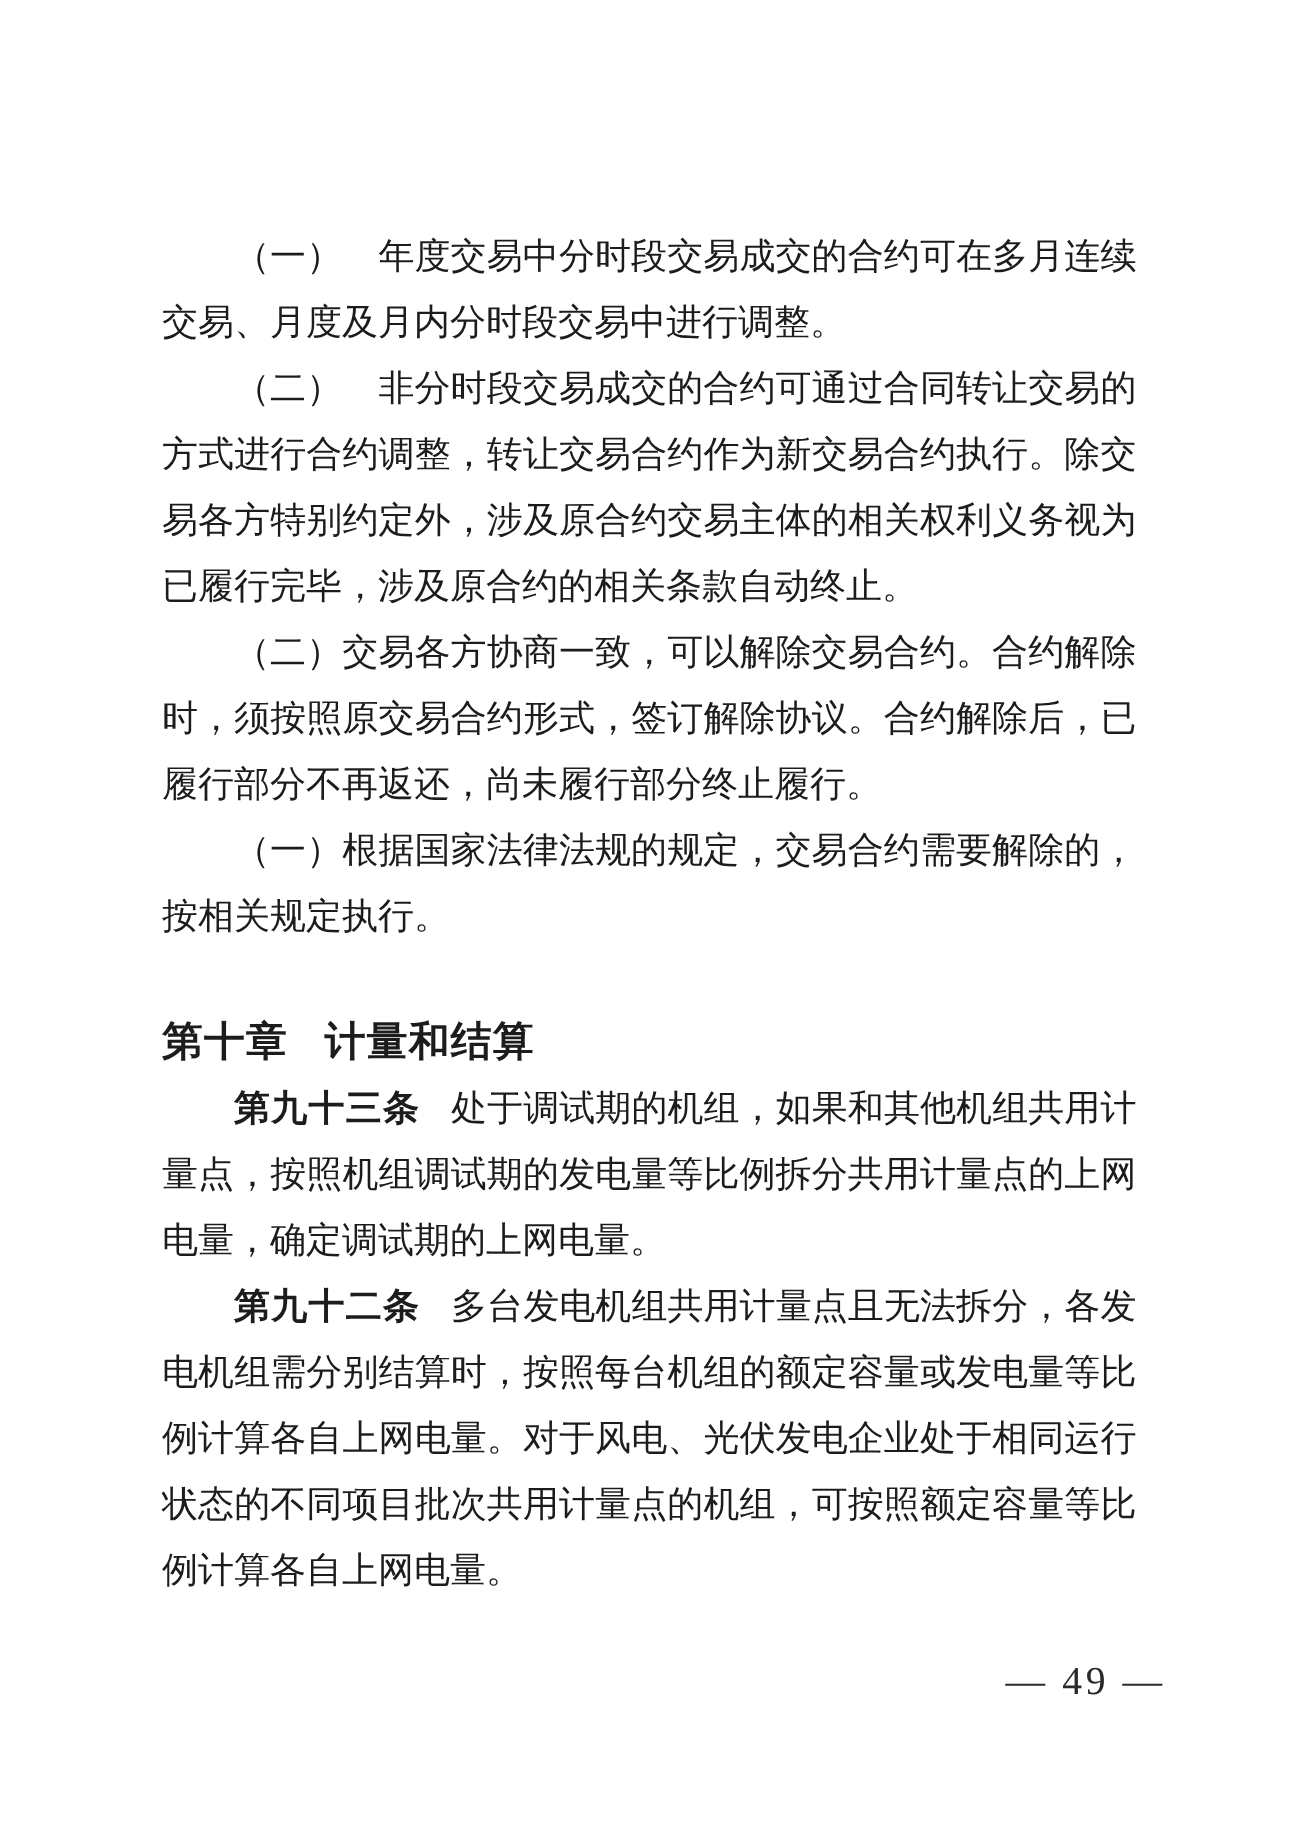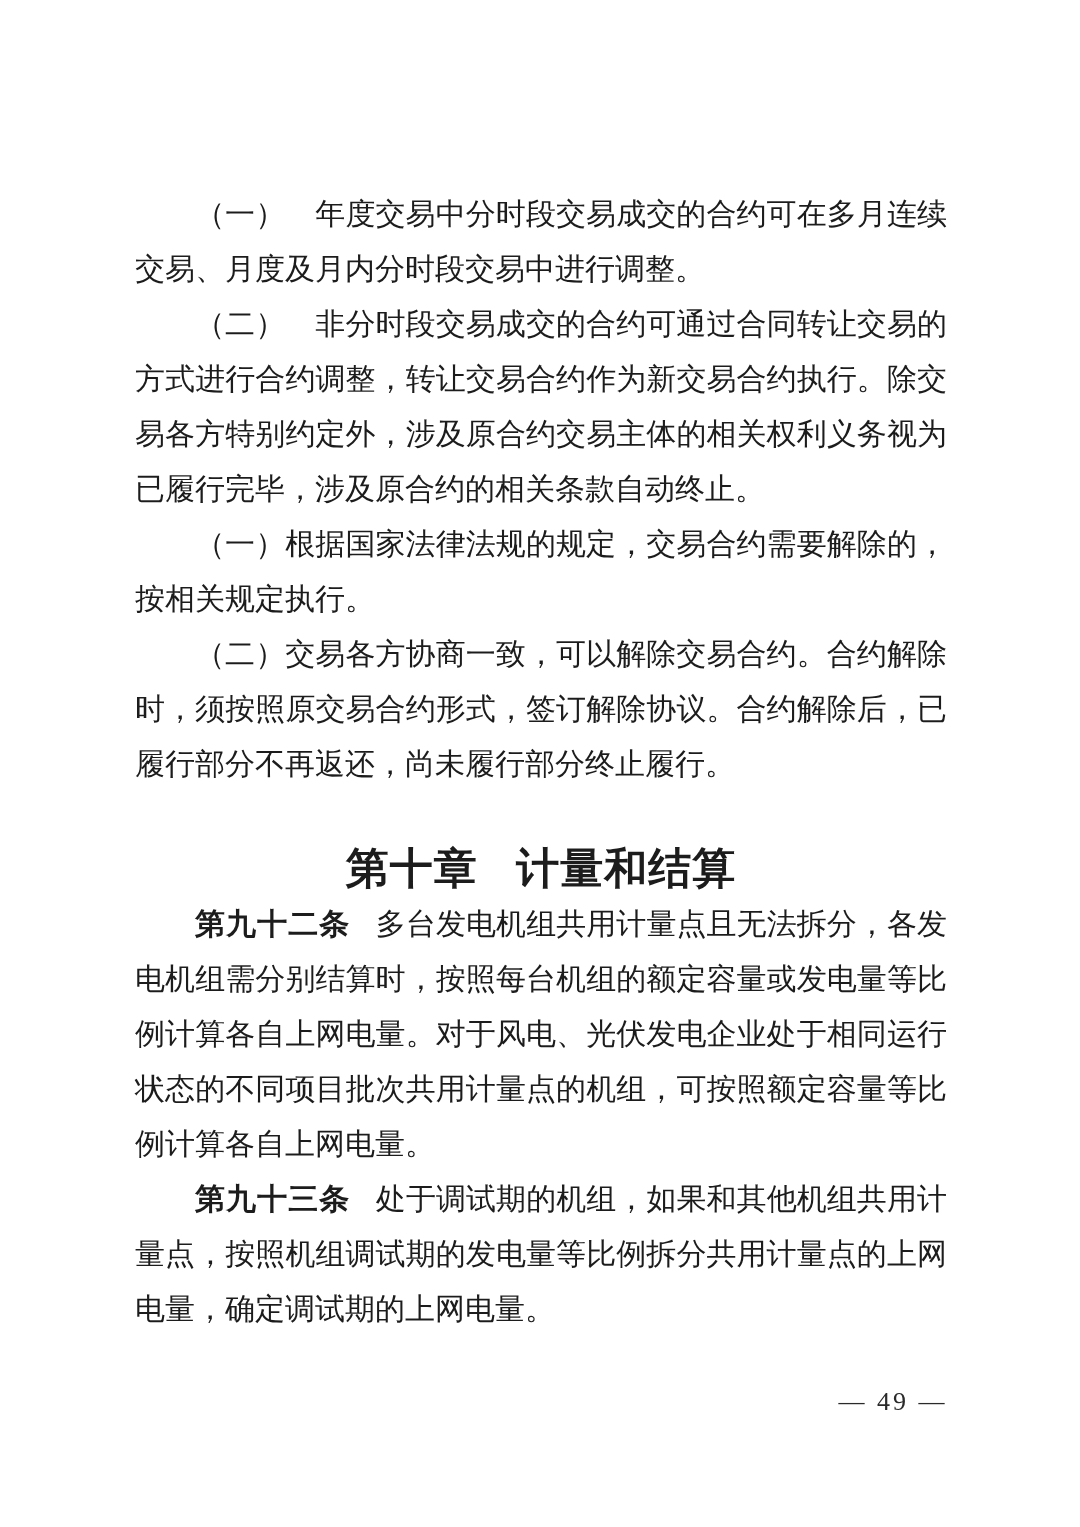--- a/index.html
+++ b/index.html
@@ -31,68 +31,68 @@
   }
   .article-label {
     font-weight: bold;
     font-family: "Liberation Sans", "DejaVu Sans", sans-serif;
     margin-right: 0.85em;
     letter-spacing: 1px;
   }
   .chapter {
     margin: 50px 0 0 0;
     text-indent: 0;
-    text-align: center;
+    text-align: left;
     font-weight: bold;
-    font-size: 43px;
+    font-size: 34px;
     line-height: 55px;
     font-family: Liberation Sans, sans-serif;
     letter-spacing: 1px;
   }
   .chapter .chapter-title {
     margin-left: 0.9em;
   }
   .page-number {
     position: absolute;
     top: 1382px;
     left: 838px;
     width: 110px;
     text-align: center;
-    font-size: 26px;
+    font-size: 33px;
     line-height: 40px;
     color: #2a2a2a;
     letter-spacing: 3px;
     white-space: nowrap;
   }
 </style>
 </head>
 <body>
 
 <div class="page">
 
   <div class="content">
 
     <p class="para">（一）　年度交易中分时段交易成交的合约可在多月连续交易、月度及月内分时段交易中进行调整。</p>
 
     <p class="para">（二）　非分时段交易成交的合约可通过合同转让交易的方式进行合约调整，转让交易合约作为新交易合约执行。除交易各方特别约定外，涉及原合约交易主体的相关权利义务视为已履行完毕，涉及原合约的相关条款自动终止。</p>
 
 
+    <p class="para">（二）交易各方协商一致，可以解除交易合约。合约解除时，须按照原交易合约形式，签订解除协议。合约解除后，已履行部分不再返还，尚未履行部分终止履行。</p>
+
     <p class="para">（一）根据国家法律法规的规定，交易合约需要解除的，按相关规定执行。</p>
-
-    <p class="para">（二）交易各方协商一致，可以解除交易合约。合约解除时，须按照原交易合约形式，签订解除协议。合约解除后，已履行部分不再返还，尚未履行部分终止履行。</p>
 
     <h2 class="chapter">
       <span>第十章</span><span class="chapter-title">计量和结算</span>
     </h2>
 
     <p class="para">
-      <span class="article-label">第九十二条</span><span>多台发电机组共用计量点且无法拆分，各发电机组需分别结算时，按照每台机组的额定容量或发电量等比例计算各自上网电量。对于风电、光伏发电企业处于相同运行状态的不同项目批次共用计量点的机组，可按照额定容量等比例计算各自上网电量。</span>
+      <span class="article-label">第九十三条</span><span>处于调试期的机组，如果和其他机组共用计量点，按照机组调试期的发电量等比例拆分共用计量点的上网电量，确定调试期的上网电量。</span>
     </p>
 
     <p class="para">
-      <span class="article-label">第九十三条</span><span>处于调试期的机组，如果和其他机组共用计量点，按照机组调试期的发电量等比例拆分共用计量点的上网电量，确定调试期的上网电量。</span>
+      <span class="article-label">第九十二条</span><span>多台发电机组共用计量点且无法拆分，各发电机组需分别结算时，按照每台机组的额定容量或发电量等比例计算各自上网电量。对于风电、光伏发电企业处于相同运行状态的不同项目批次共用计量点的机组，可按照额定容量等比例计算各自上网电量。</span>
     </p>
 
   </div>
 
   <div class="page-number">— 49 —</div>
 
 </div>
 
 </body></html>

